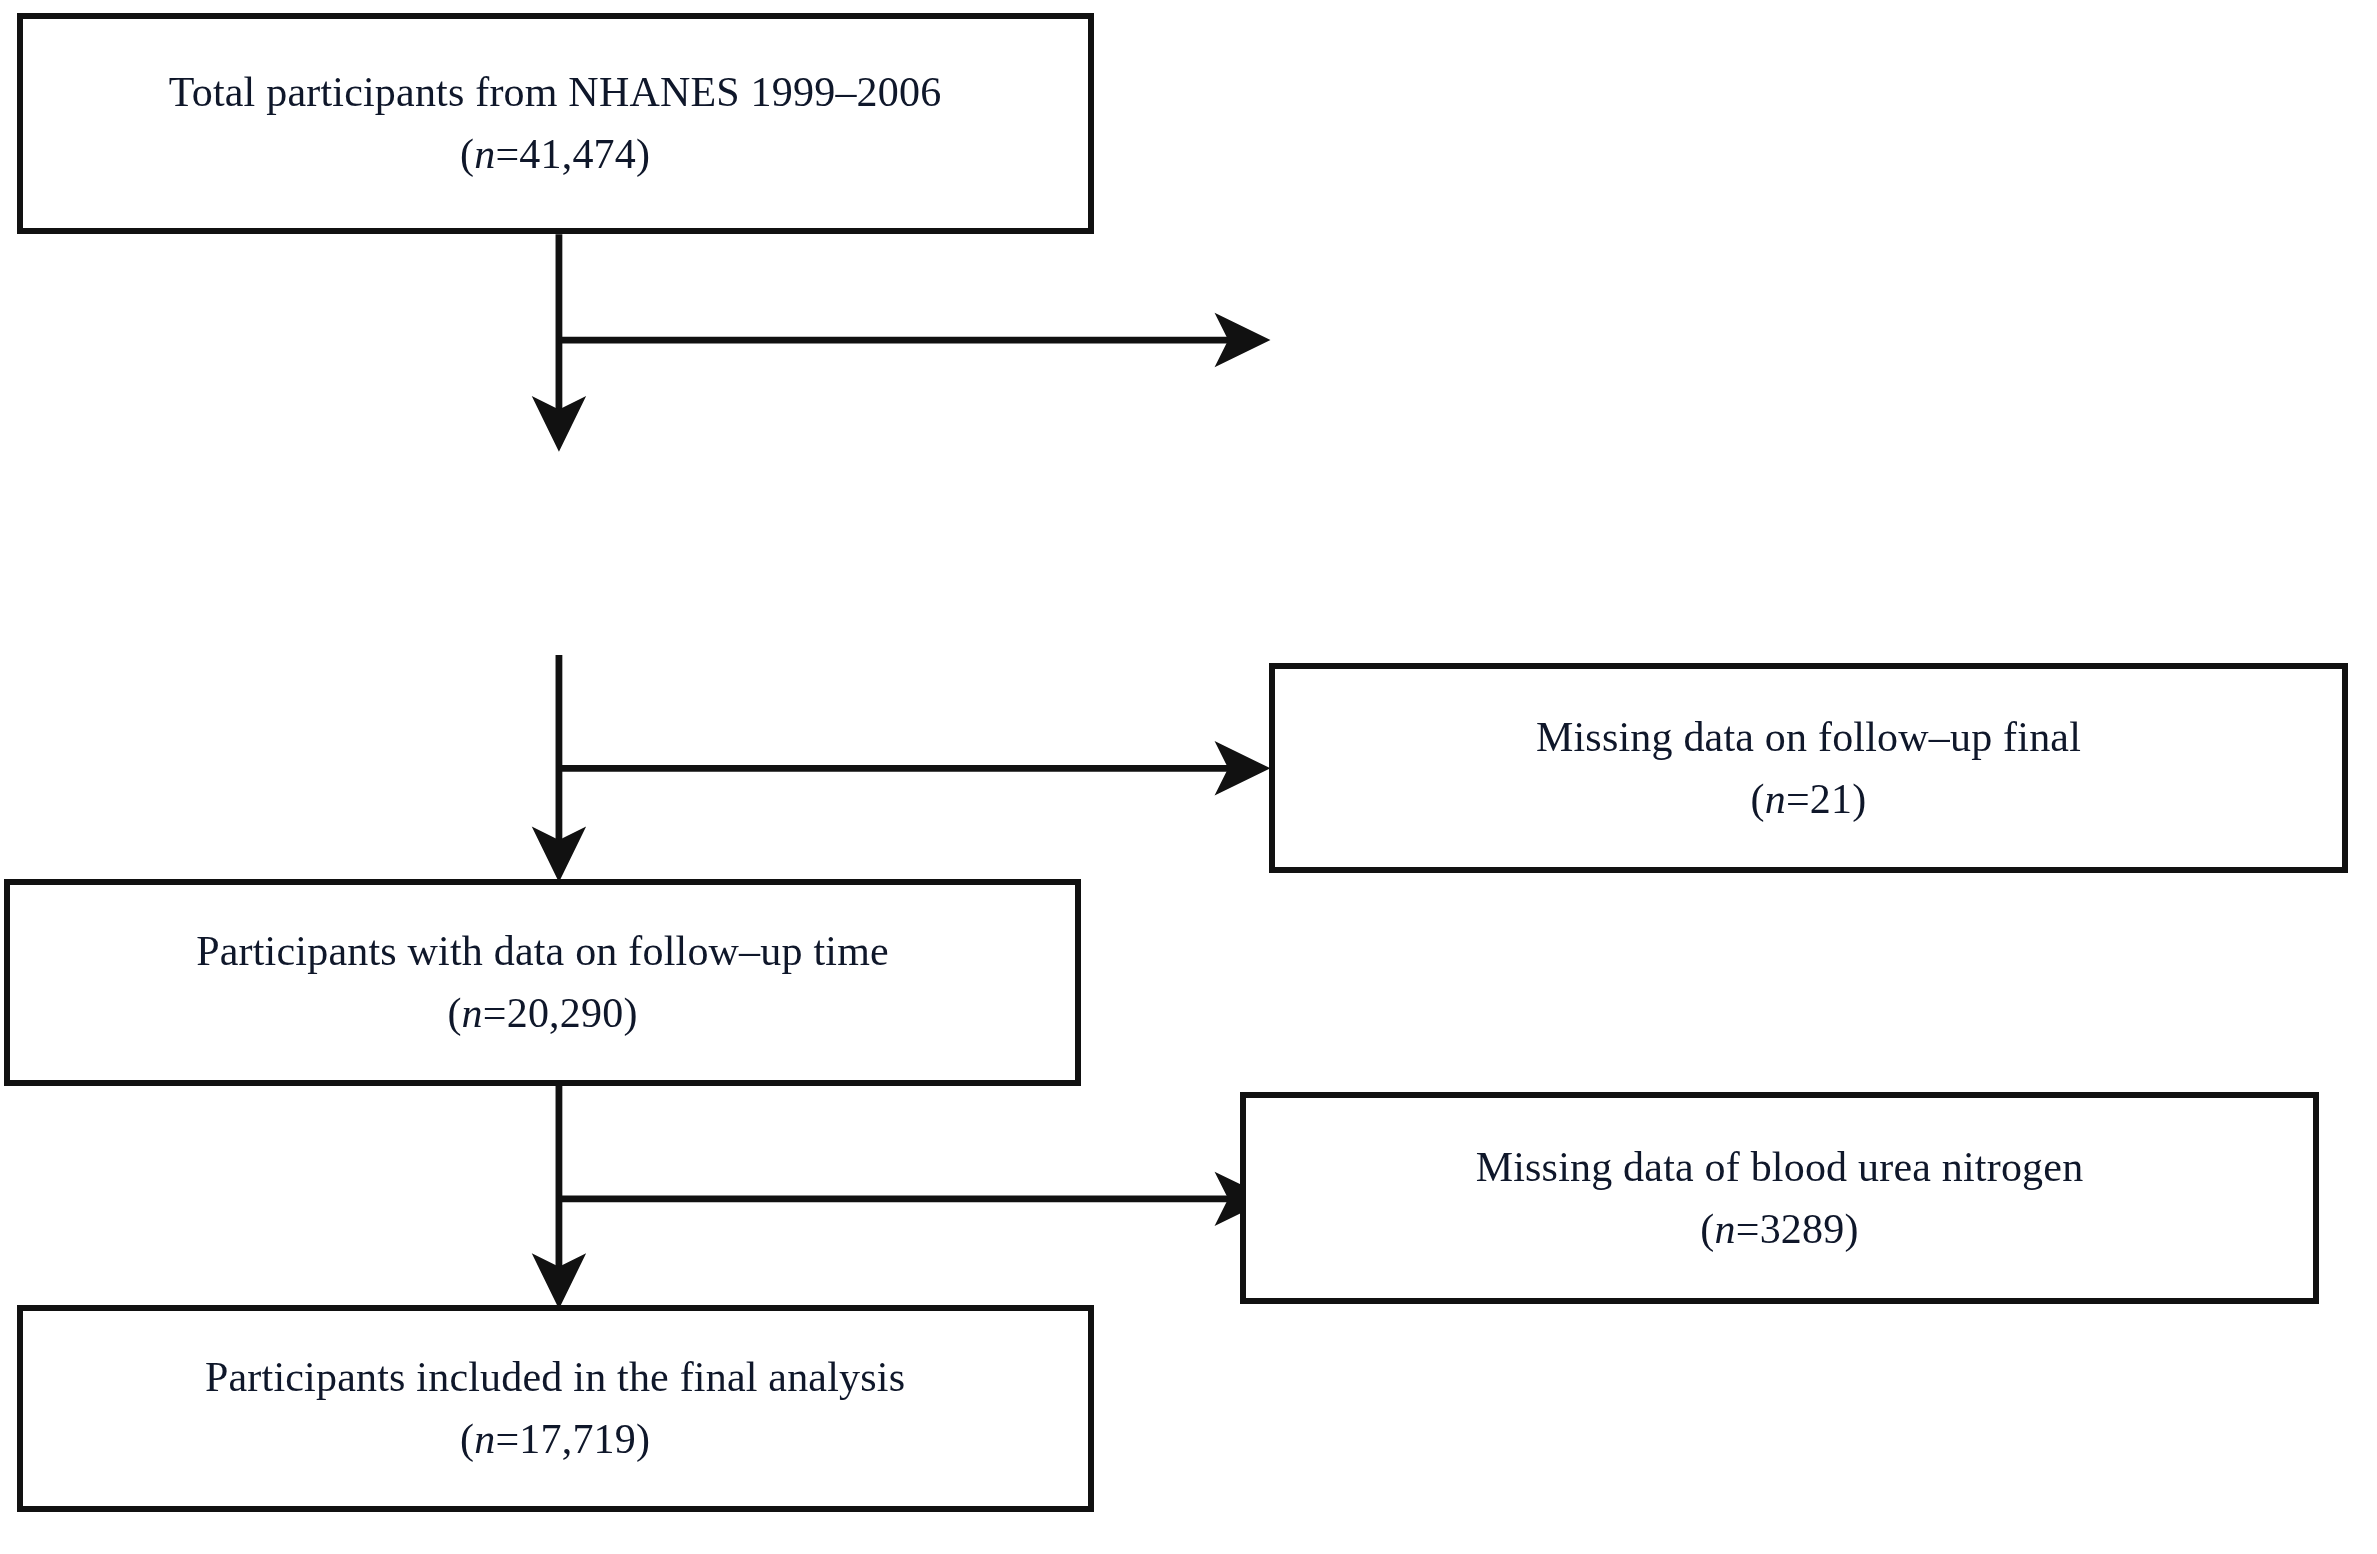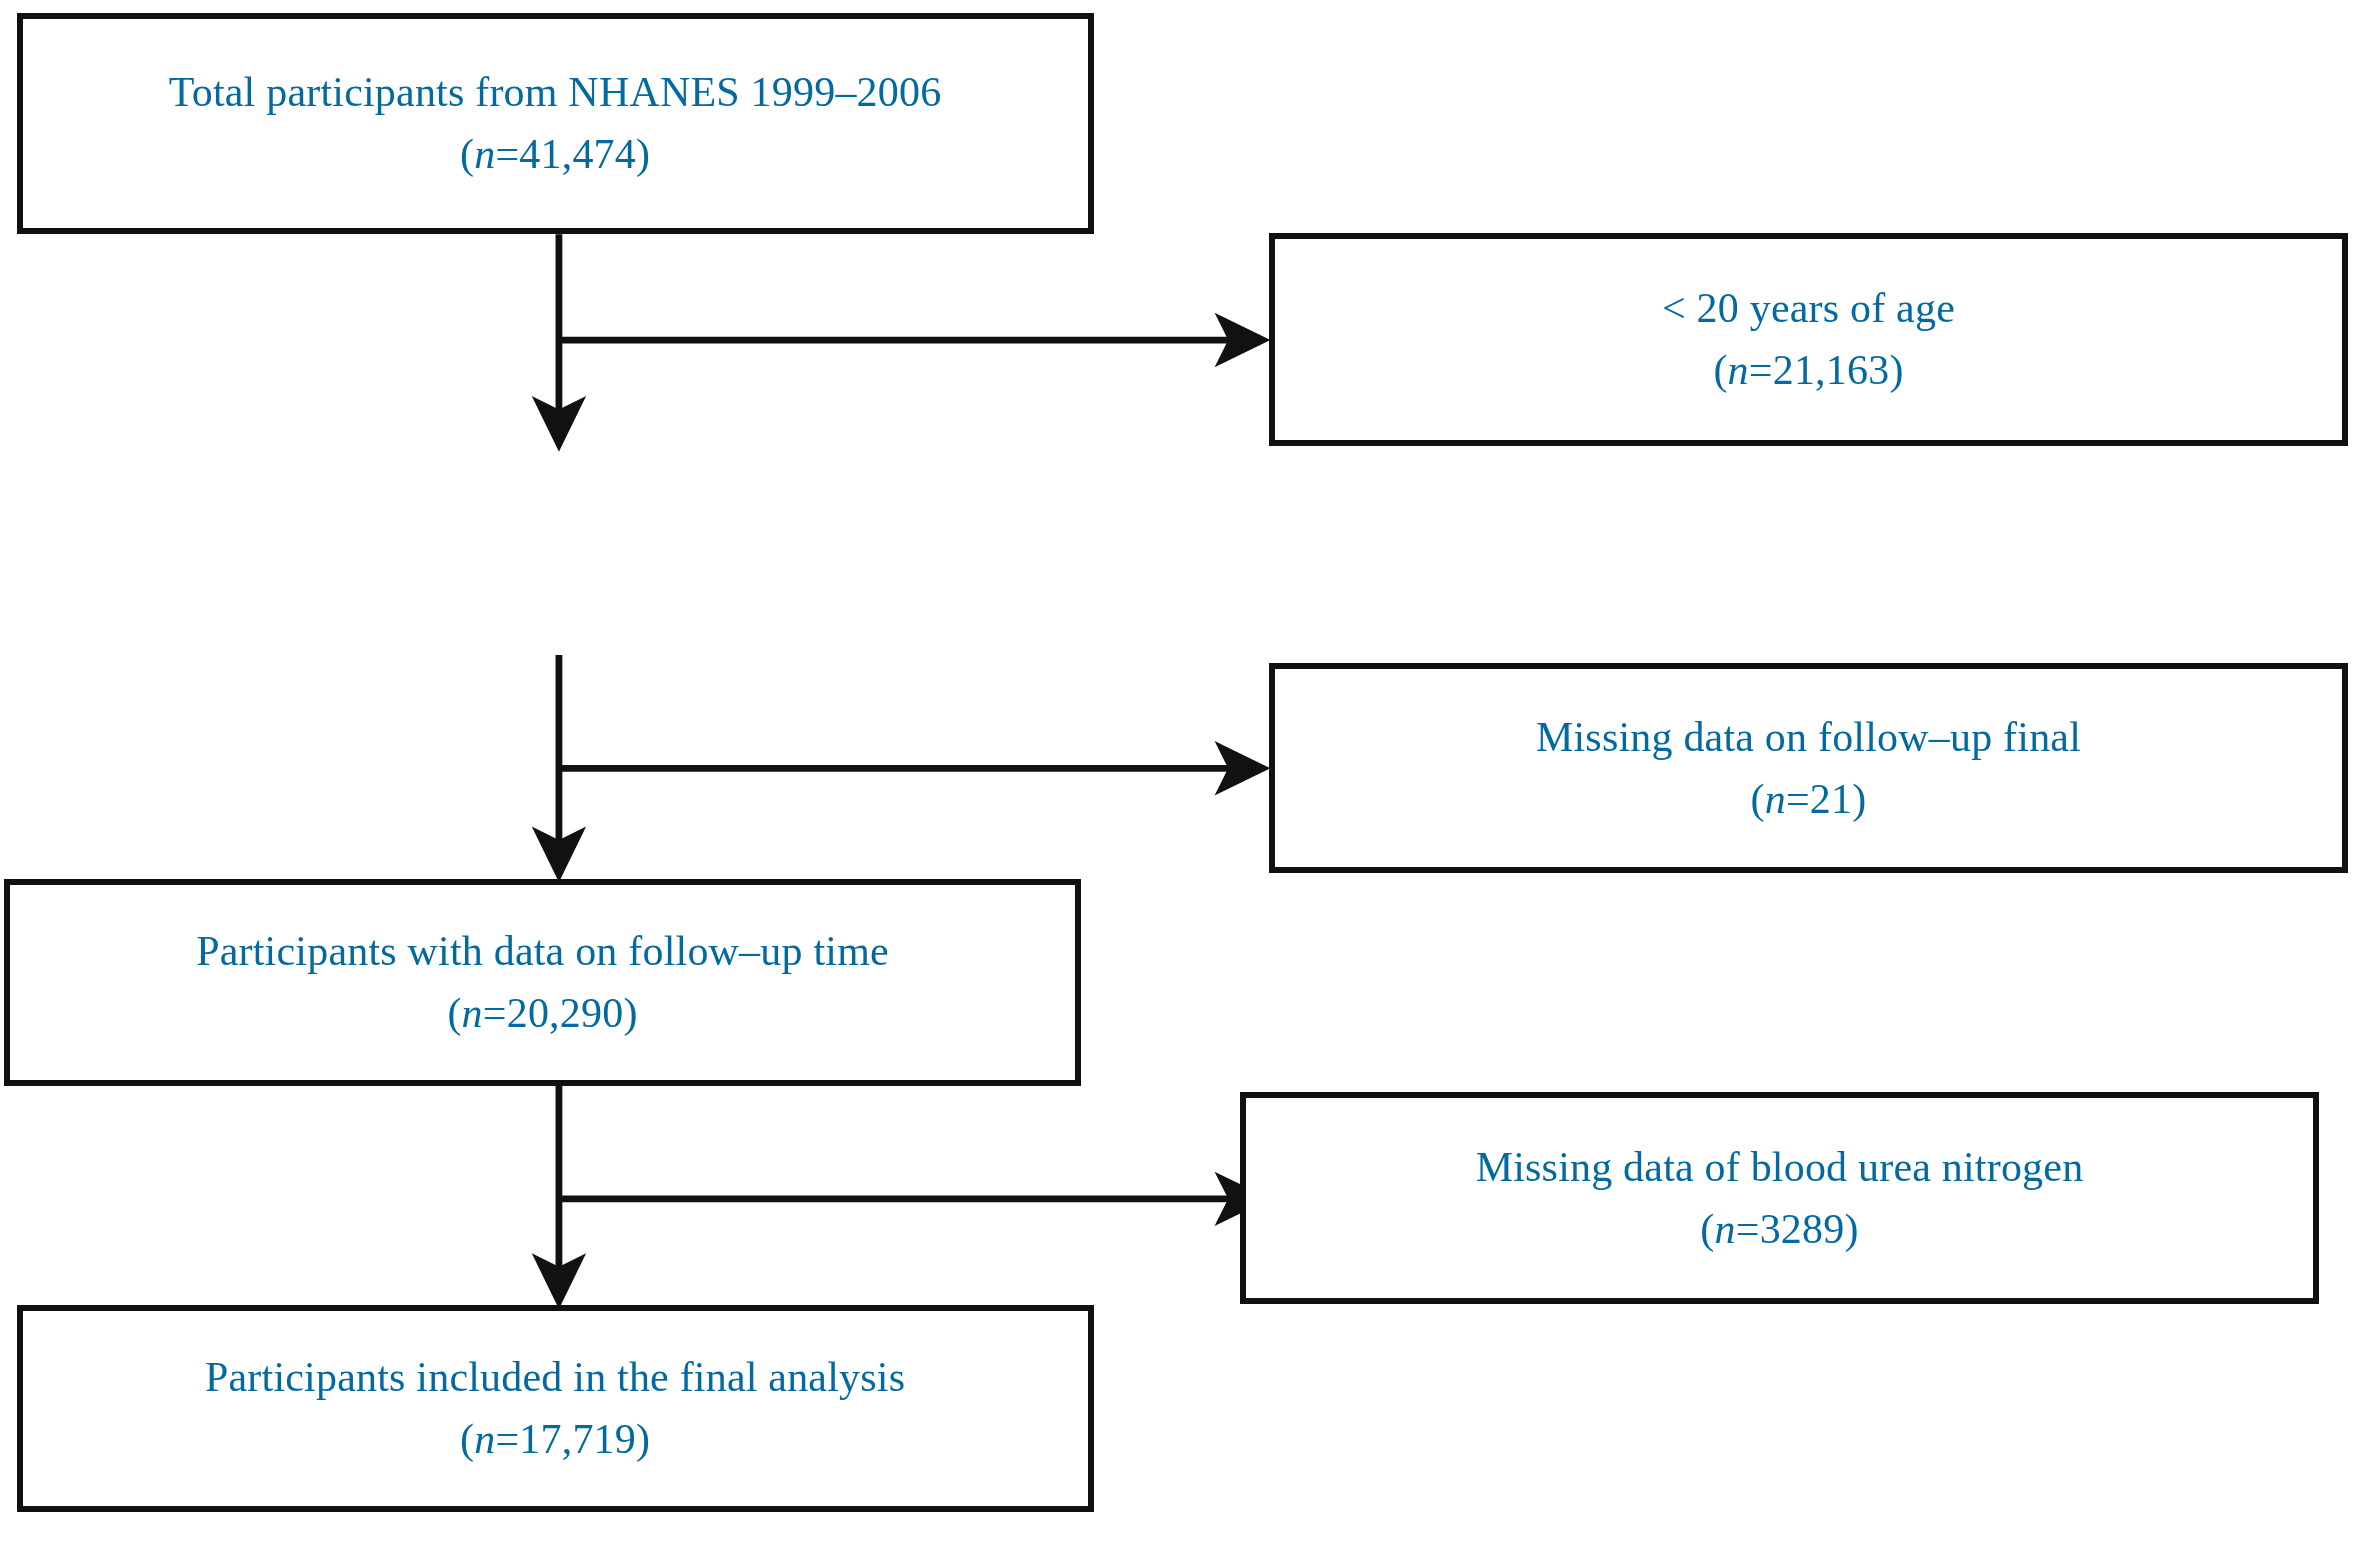--- a/index.html
+++ b/index.html
@@ -22,21 +22,21 @@
     position: absolute;
     box-sizing: border-box;
     background: #ffffff;
     border: 6.8px solid #111111;
     display: flex;
     flex-direction: column;
     align-items: center;
     justify-content: center;
     text-align: center;
     line-height: 1.30;
-    color: #0369a1;
+    color: #0f172a;
   }
   .node .line1,
   .node .line2 {
     display: block;
     white-space: nowrap;
     font-size: 42px;
     letter-spacing: 0.2px;
   }
   .node .line2 {
     margin-top: 7.6px;
@@ -113,24 +113,20 @@
   <div class="node" id="node-followup">
     <span class="line1">Participants with data on follow–up time</span>
     <span class="line2">(<span class="italic-n">n</span><span>=20,290)</span></span>
   </div>
 
   <div class="node" id="node-final">
     <span class="line1">Participants included in the final analysis</span>
     <span class="line2">(<span class="italic-n">n</span><span>=17,719)</span></span>
   </div>
 
-  <div class="node" id="node-excl-age">
-    <span class="line1">&lt; 20 years of age</span>
-    <span class="line2">(<span class="italic-n">n</span><span>=21,163)</span></span>
-  </div>
 
   <div class="node" id="node-excl-followup">
     <span class="line1">Missing data on follow–up final</span>
     <span class="line2">(<span class="italic-n">n</span><span>=21)</span></span>
   </div>
 
   <div class="node" id="node-excl-bun">
     <span class="line1">Missing data of blood urea nitrogen</span>
     <span class="line2">(<span class="italic-n">n</span><span>=3289)</span></span>
   </div>

